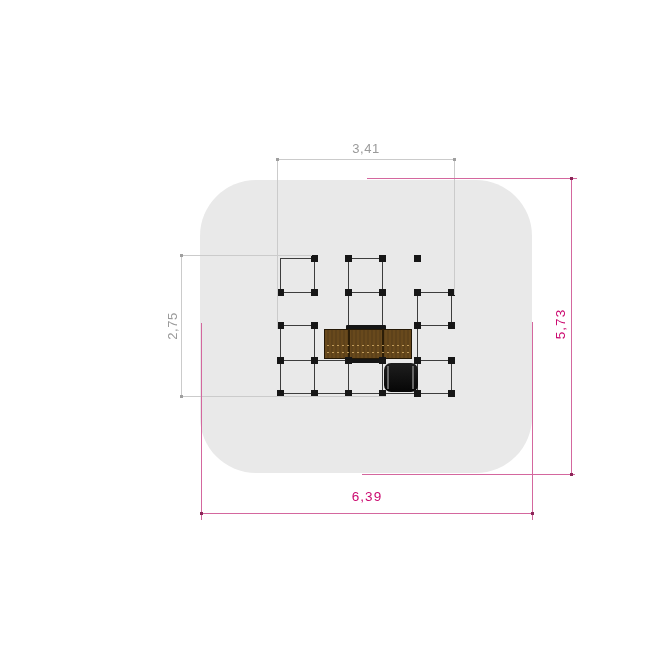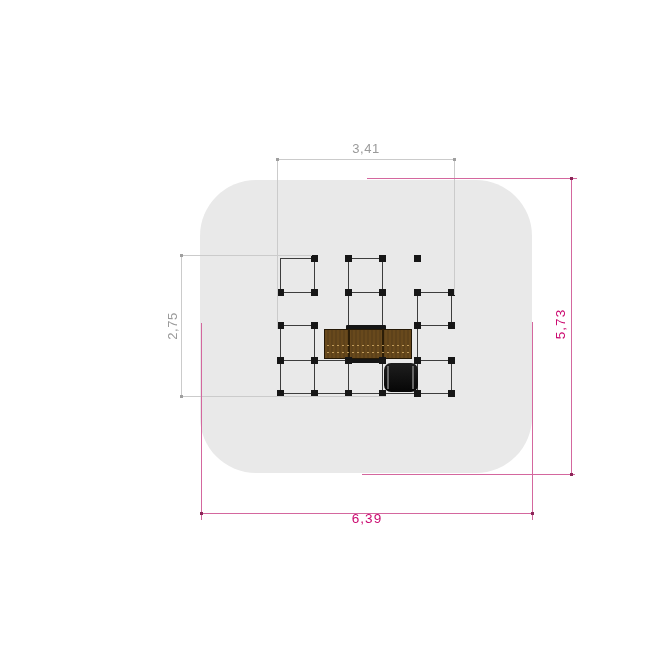--- a/index.html
+++ b/index.html
@@ -77,21 +77,21 @@
       <div class="post" style="left: 271px; top: 390px; width: 7px; height: 7px; background: rgb(22, 22, 22);"></div>
       <div class="post" style="left: 305px; top: 390px; width: 7px; height: 7px; background: rgb(22, 22, 22);"></div>
       <div class="post" style="left: 339px; top: 390px; width: 7px; height: 7px; background: rgb(22, 22, 22);"></div>
       <div class="post" style="left: 373.5px; top: 390px; width: 7px; height: 7px; background: rgb(22, 22, 22);"></div>
       <div class="post" style="left: 407.5px; top: 390px; width: 7px; height: 7px; background: rgb(22, 22, 22);"></div>
     </div>
   <div id="layer-dims">
     <div class="dim-label gray" style="left: 326px; top: 148px; transform: translate(-50%, -50%) rotate(0deg);">3,41</div>
     <div class="dim-label gray" style="left: 132px; top: 325.5px; transform: translate(-50%, -50%) rotate(-90deg);">2,75</div>
     <div class="dim-label magenta" style="left: 520px; top: 323.5px; transform: translate(-50%, -50%) rotate(-90deg);">5,73</div>
-    <div class="dim-label magenta" style="left: 327px; top: 518px; transform: translate(-50%, -50%) rotate(0deg);">6,39</div>
+    <div class="dim-label magenta" style="left: 327px; top: 496px; transform: translate(-50%, -50%) rotate(0deg);">6,39</div>
   <div class="ln" style="left: 237px; top: 159px; width: 1px; height: 170px; background: rgb(203, 203, 203);"></div>
       <div class="ln" style="left: 414px; top: 159px; width: 1px; height: 136px; background: rgb(203, 203, 203);"></div>
       <div class="ln" style="left: 237.5px; top: 158.5px; width: 177px; height: 1px; background: rgb(203, 203, 203);"></div>
       <div class="dot" style="left: 236px; top: 157.5px; width: 3px; height: 3px; background: rgb(159, 159, 159);"></div>
       <div class="dot" style="left: 413px; top: 157.5px; width: 3px; height: 3px; background: rgb(159, 159, 159);"></div>
       <div class="ln" style="left: 141.5px; top: 254.5px; width: 130.5px; height: 1px; background: rgb(203, 203, 203);"></div>
       <div class="ln" style="left: 141.5px; top: 396px; width: 204.5px; height: 1px; background: rgb(203, 203, 203);"></div>
       <div class="ln" style="left: 141px; top: 255px; width: 1px; height: 141.5px; background: rgb(203, 203, 203);"></div>
       <div class="dot" style="left: 140px; top: 253.5px; width: 3px; height: 3px; background: rgb(159, 159, 159);"></div>
       <div class="dot" style="left: 140px; top: 395px; width: 3px; height: 3px; background: rgb(159, 159, 159);"></div>

